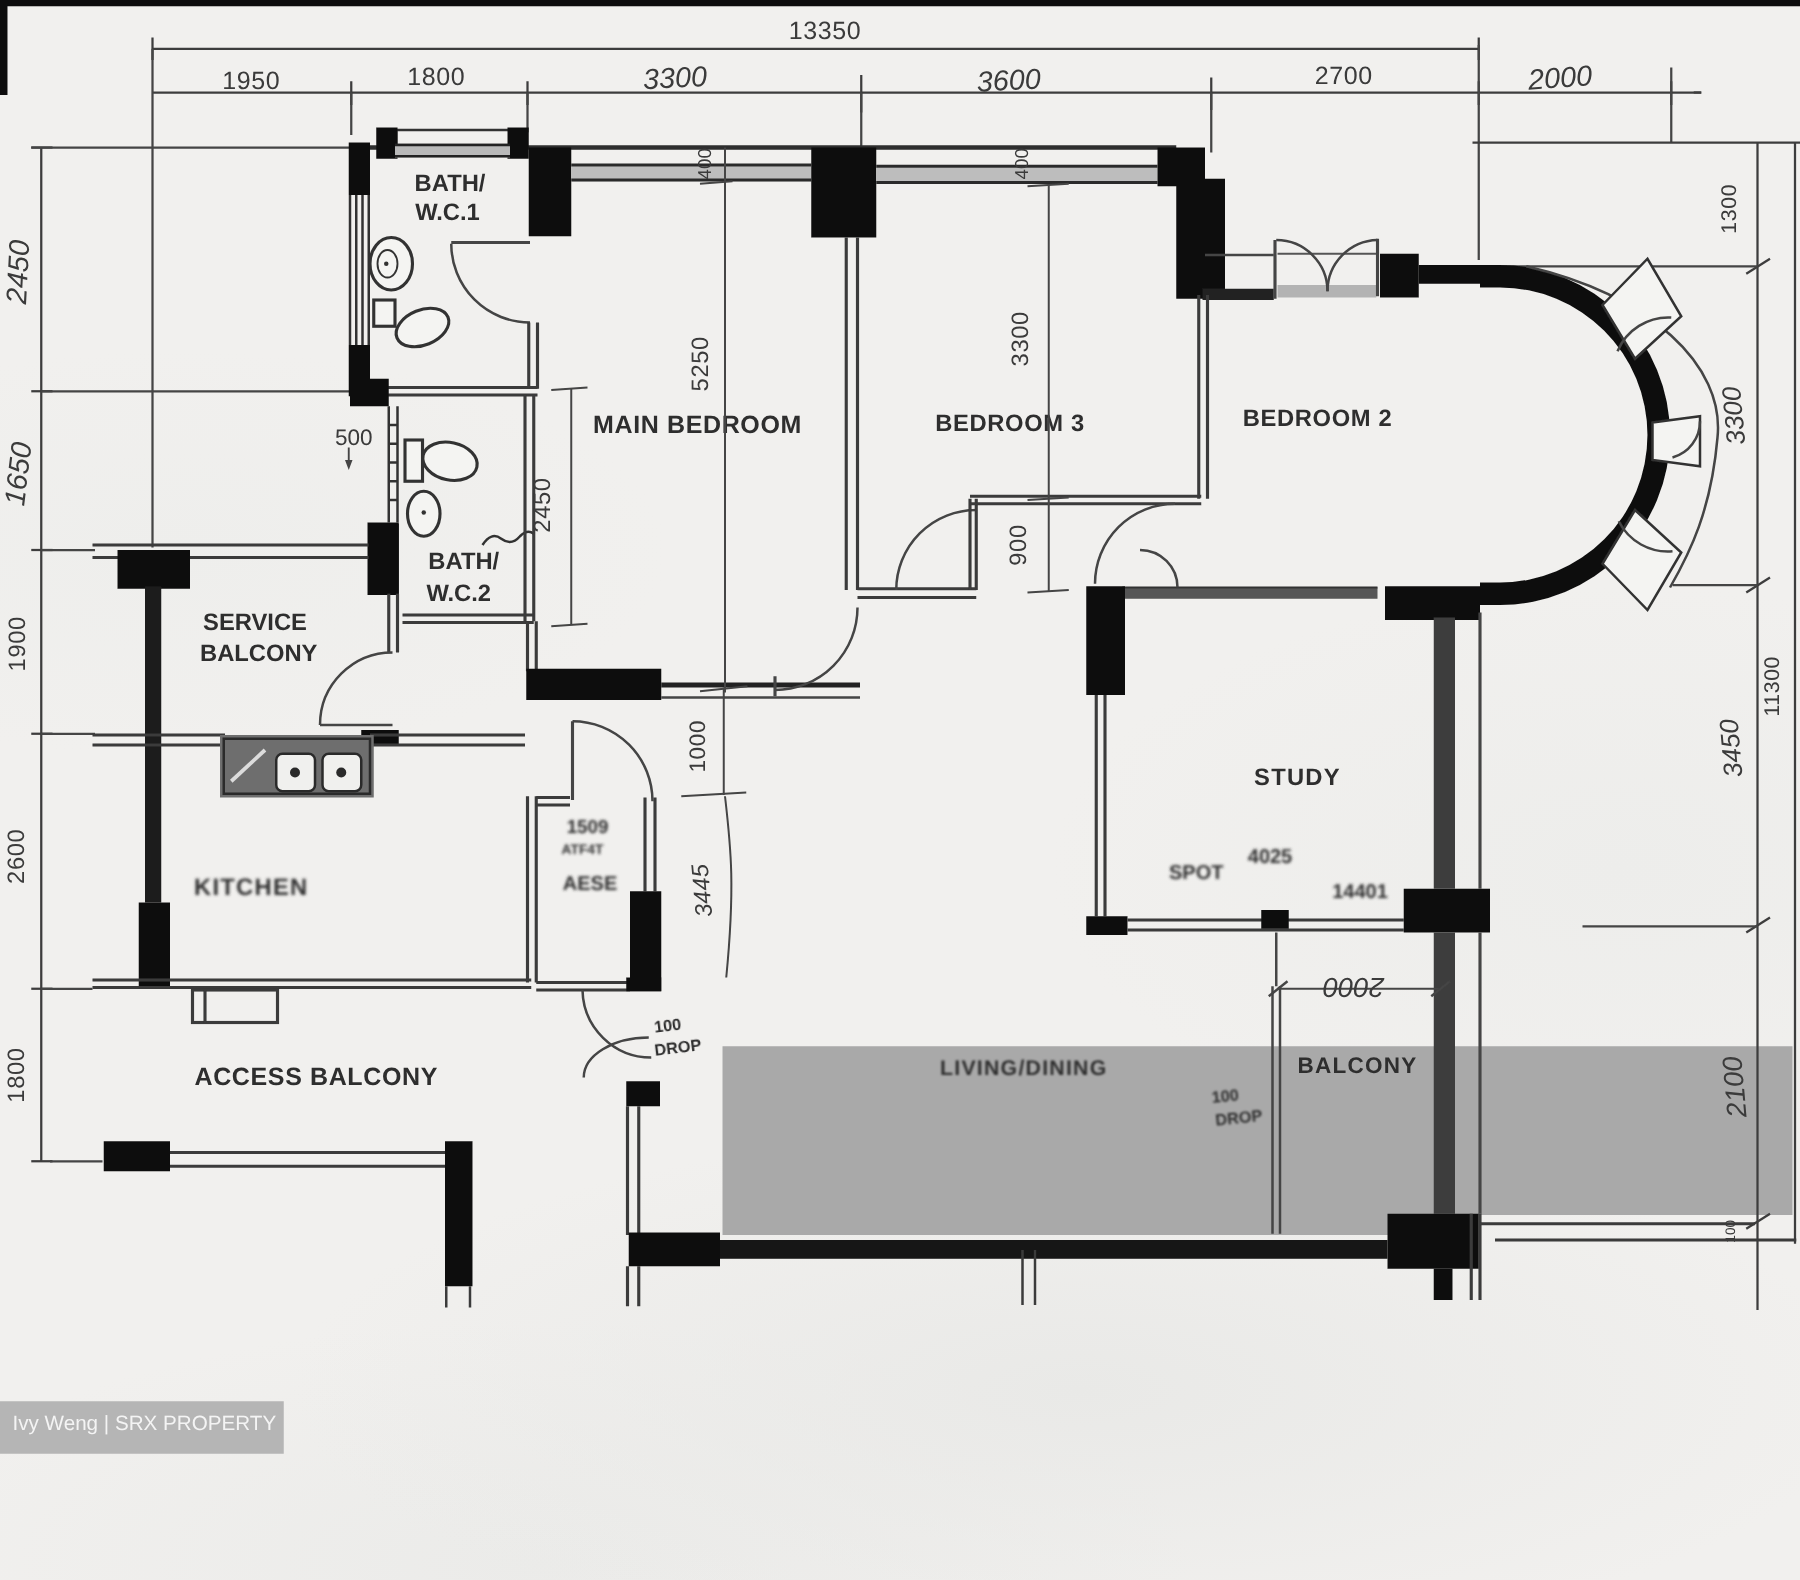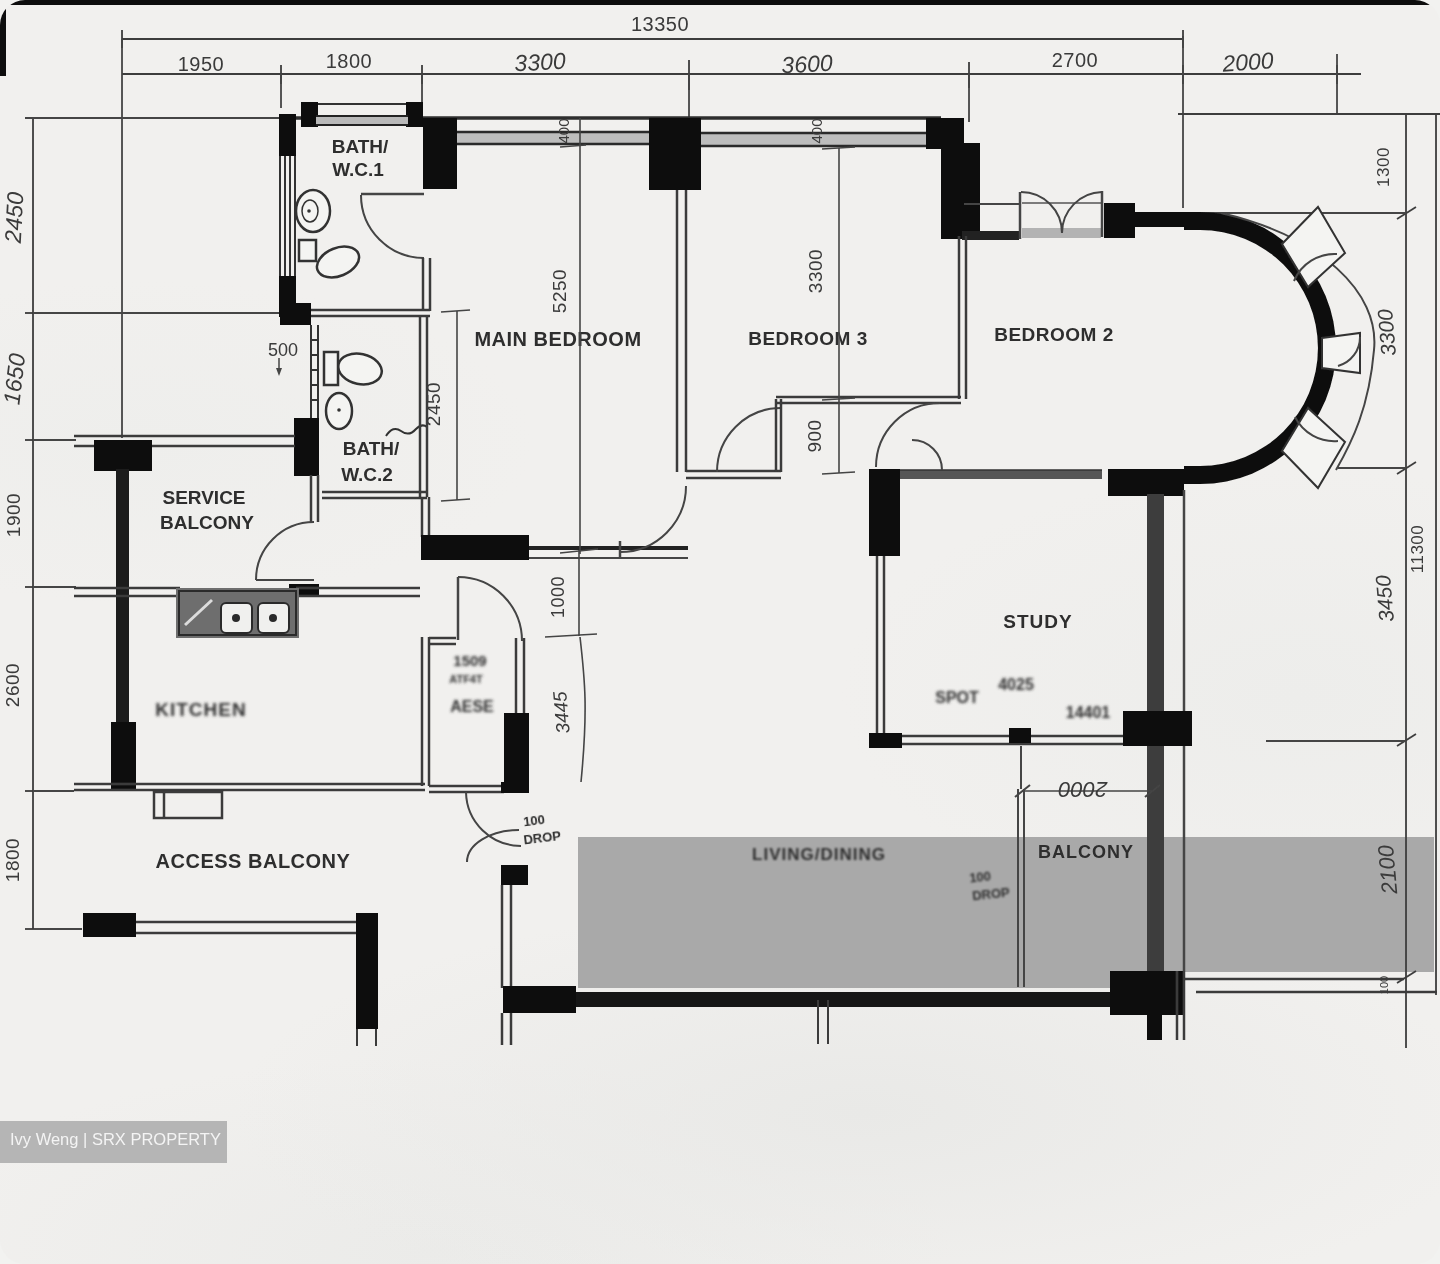--- a/index.html
+++ b/index.html
@@ -1,21 +1,21 @@
 <!DOCTYPE html>
 <html><head>
 <meta charset="utf-8">
 <style>
   html,body{margin:0;padding:0;background:#f2f2f0;}
   #page{position:relative;width:1440px;height:1264px;background:
     radial-gradient(900px 300px at 60% 88%, #e9e9e7 0%, rgba(233,233,231,0) 70%),
     radial-gradient(700px 350px at 90% 55%, #ededeb 0%, rgba(237,237,235,0) 65%),
     radial-gradient(800px 300px at 30% 99%, #ebebe9 0%, rgba(235,235,233,0) 65%),
     radial-gradient(600px 250px at 10% 35%, #eeeeec 0%, rgba(238,238,236,0) 65%),
-    #f1f0ee;overflow:hidden;font-family:"Liberation Sans",sans-serif;border-radius:25px;}
+    #f1f0ee;overflow:hidden;font-family:"Liberation Sans",sans-serif;}
   svg{position:absolute;left:0;top:0;}
   .rm{font-family:"Liberation Sans",sans-serif;font-weight:bold;fill:#2e2e2e;}
   .dm{font-family:"Liberation Sans",sans-serif;fill:#3a3a3a;}
   .hw{font-family:"Liberation Sans",sans-serif;font-style:italic;fill:#3a3a3a;}
   .blur1{filter:blur(1px);}
   .blur06{filter:blur(0.6px);}
   .blur15{filter:blur(1.4px);}
 </style>
 </head>
 <body>

